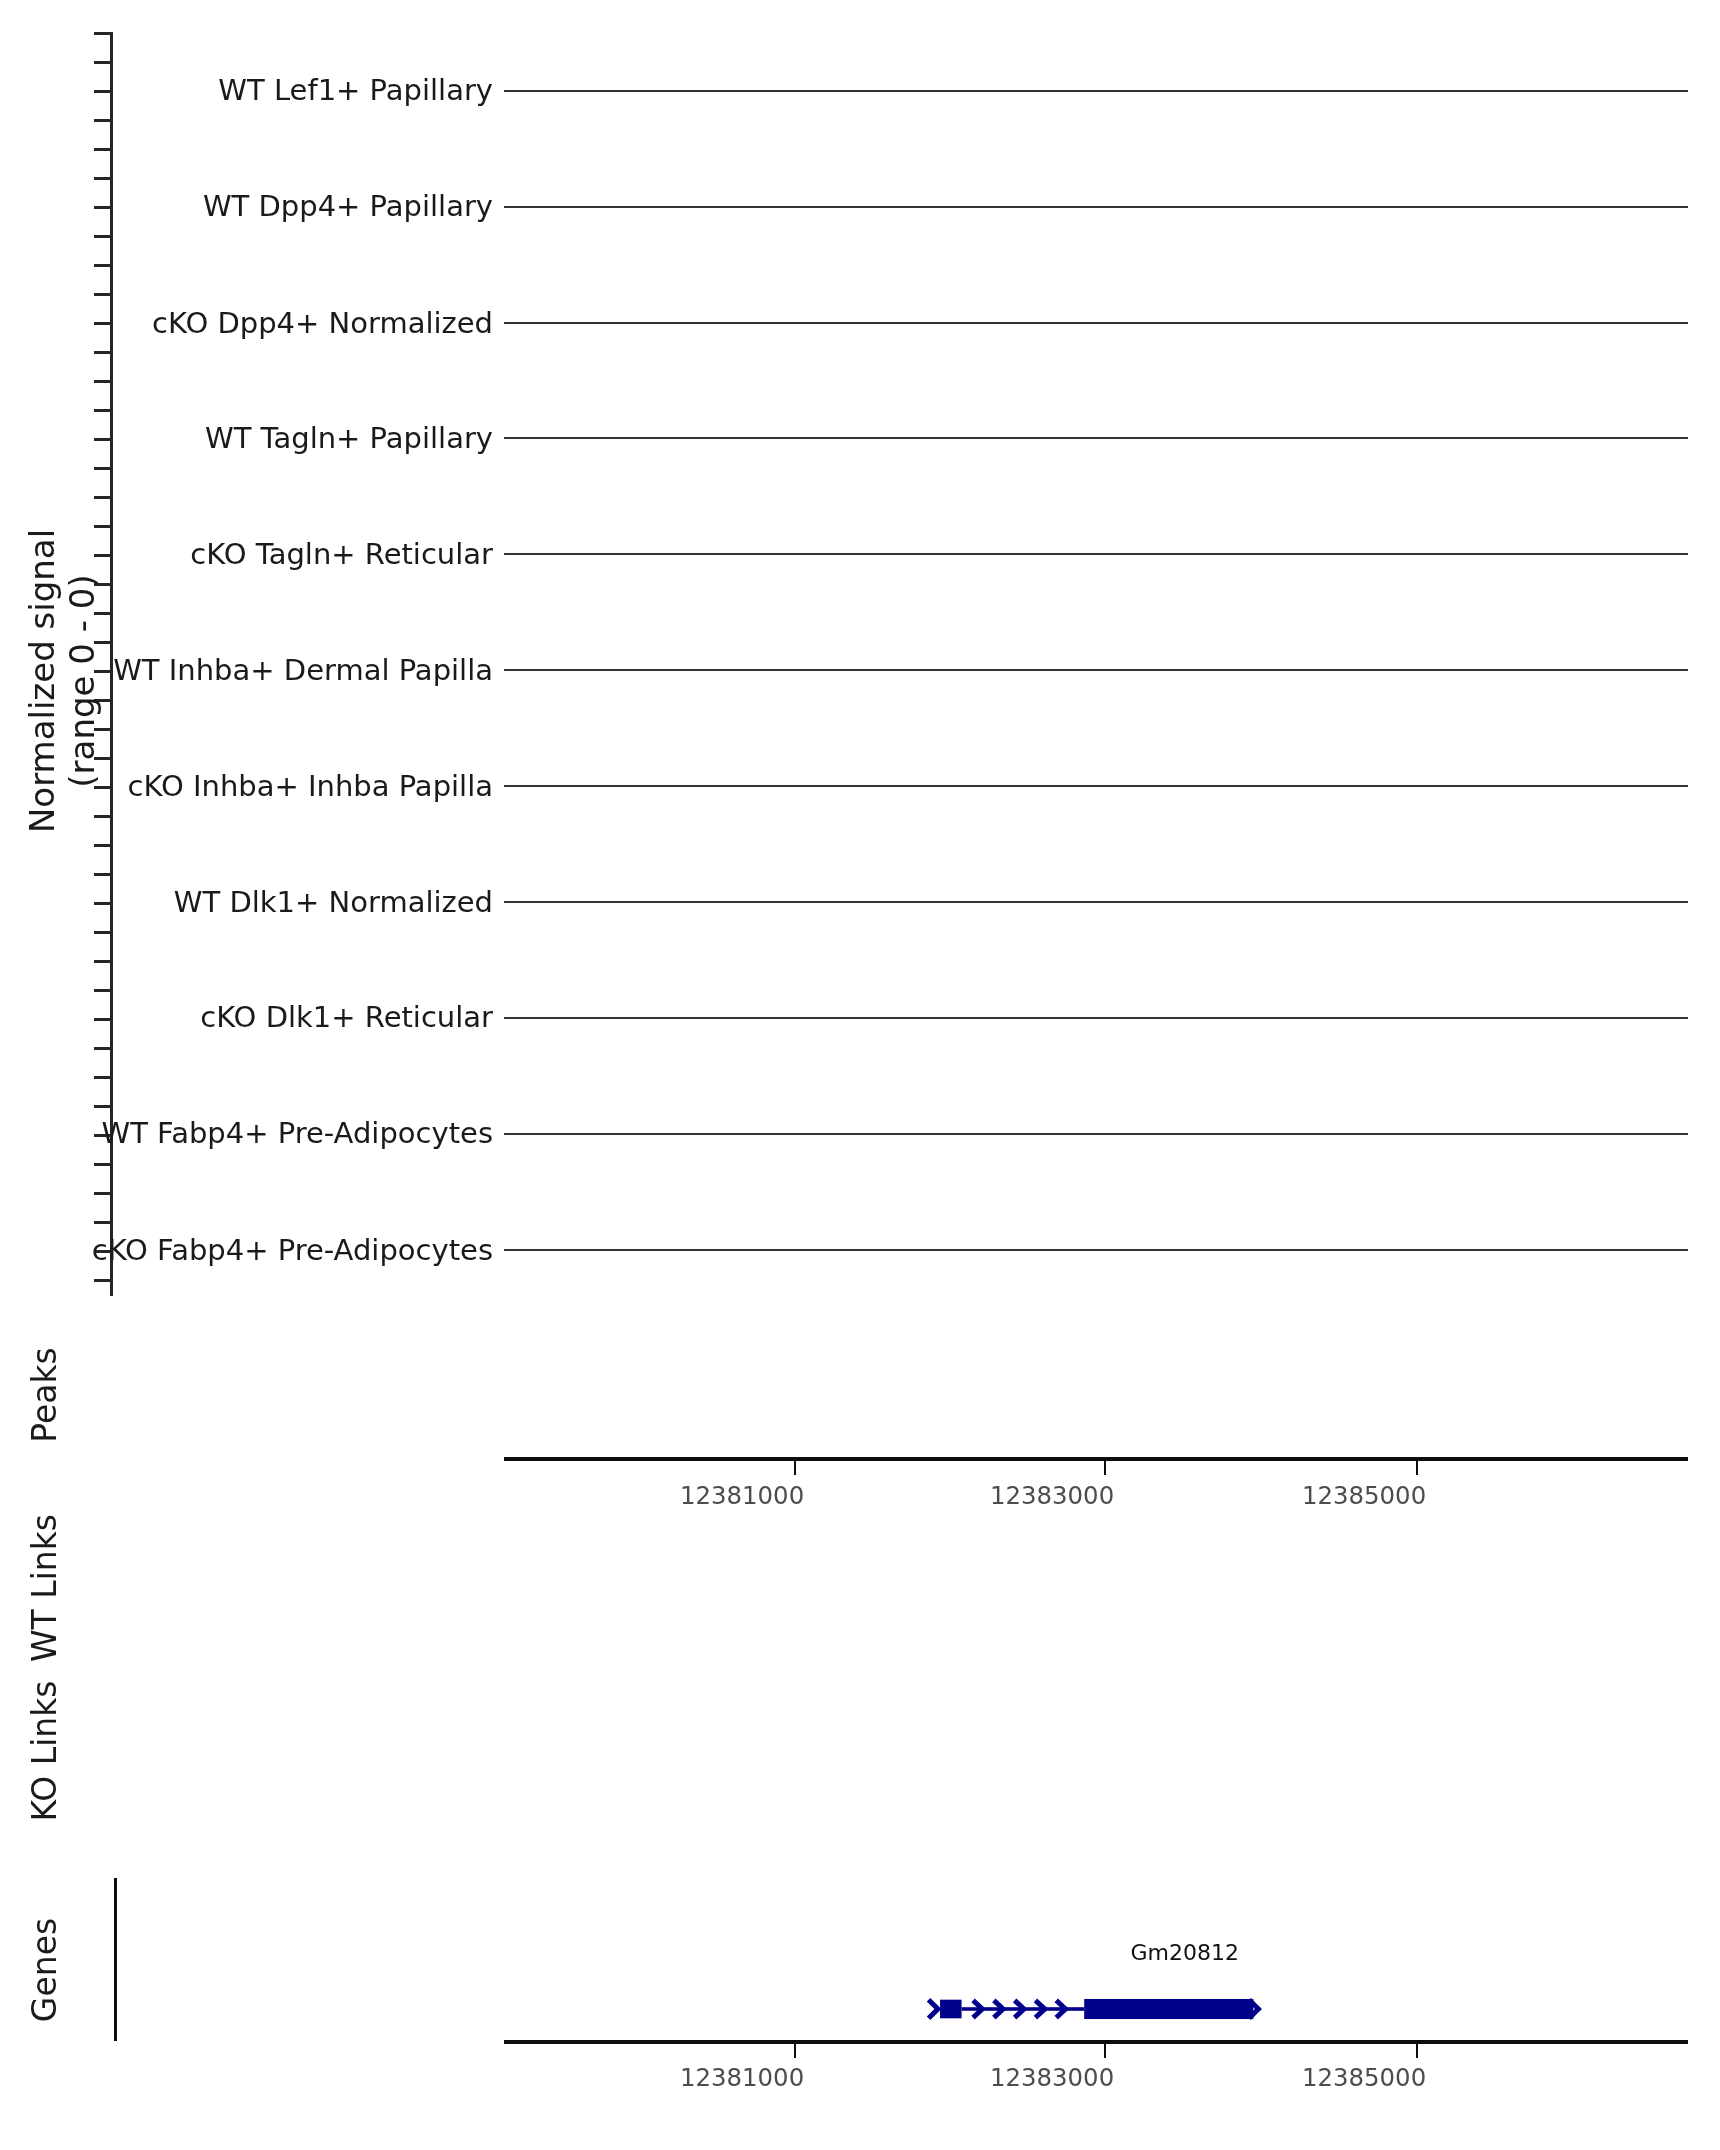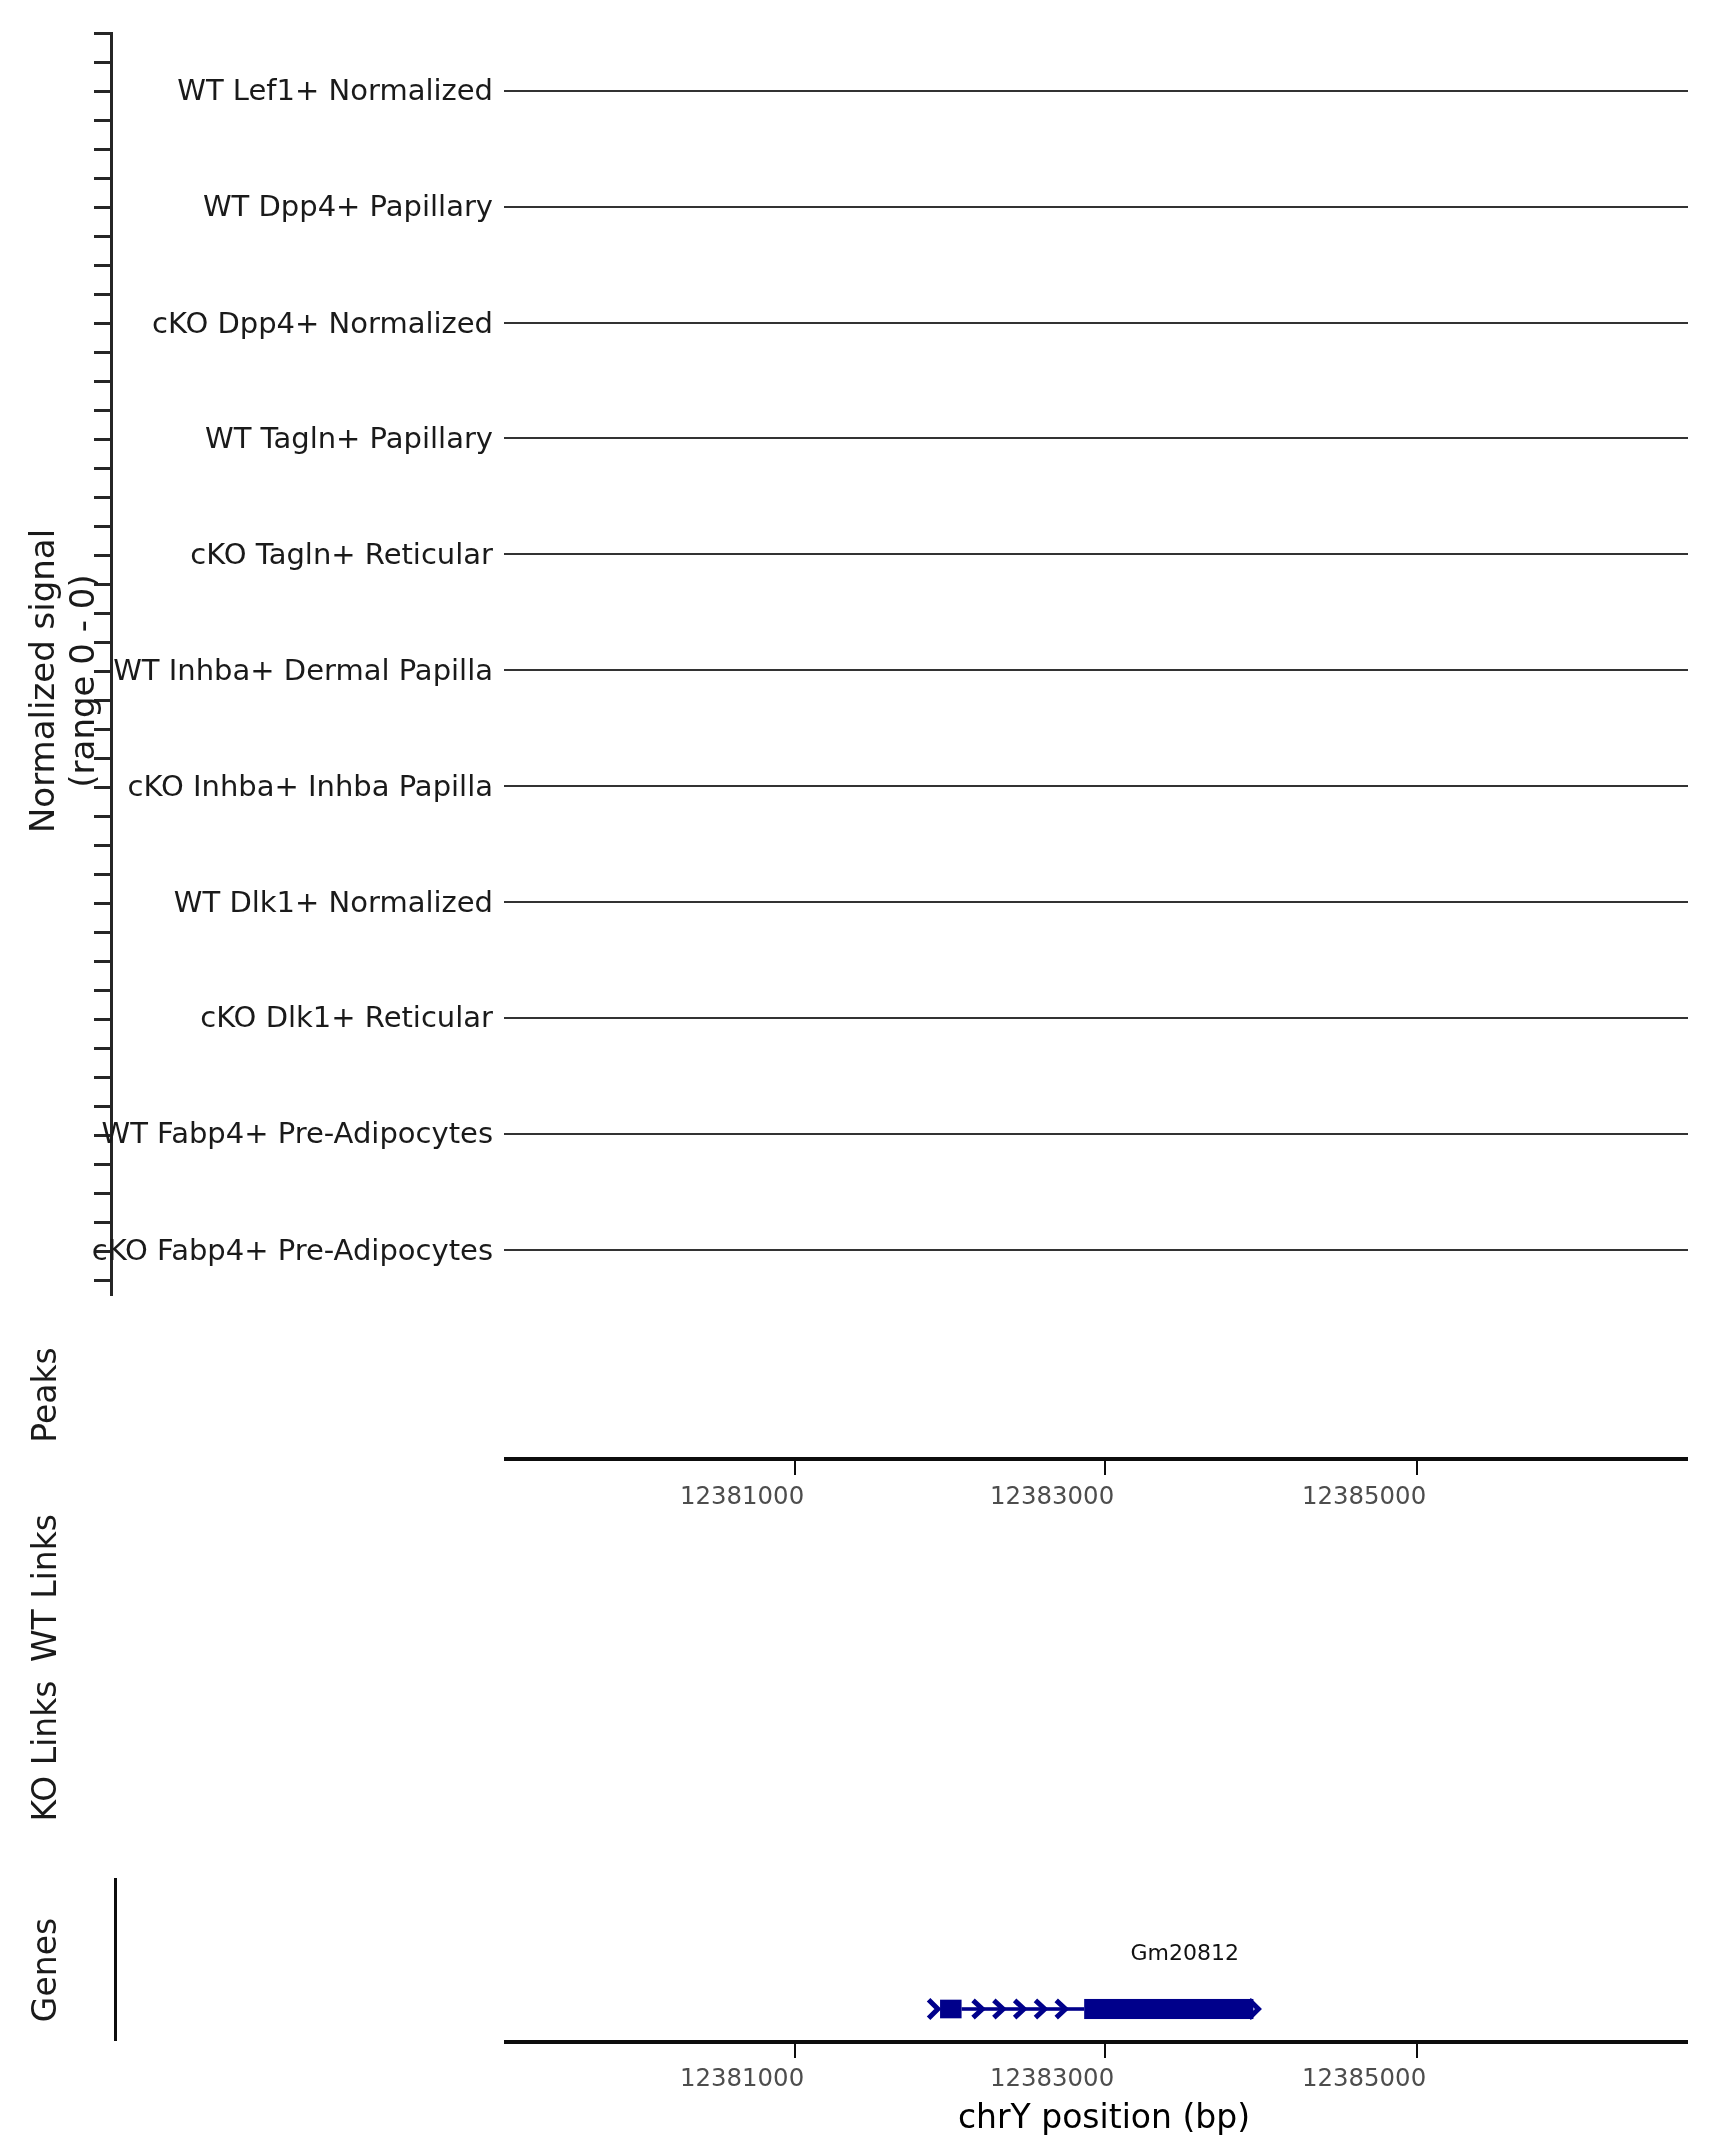--- a/index.html
+++ b/index.html
@@ -60,21 +60,21 @@
 
 <div class="fig">
 
   <div class="abs yaxis-line"></div>
   <div class="abs yaxis-ticks"></div>
   <div class="abs yaxis-label">
     <div>Normalized signal</div>
     <div>(range 0 - 0)</div>
   </div>
 
-  <div class="abs track-label" style="top:90px">WT Lef1+ Normalized</div>
+  <div class="abs track-label" style="top:90px">WT Lef1+ Papillary</div>
   <div class="abs track-line" style="top:90px"></div>
 
   <div class="abs track-label" style="top:206px">WT Dpp4+ Papillary</div>
   <div class="abs track-line" style="top:206px"></div>
 
   <div class="abs track-label" style="top:323px">cKO Dpp4+ Normalized</div>
   <div class="abs track-line" style="top:322px"></div>
 
   <div class="abs track-label" style="top:438px">WT Tagln+ Papillary</div>
   <div class="abs track-line" style="top:437px"></div>
@@ -135,16 +135,15 @@
     <polyline points="452,9 465,22 452,35" fill="none" stroke="#00008B" stroke-width="7"></polyline>
   </svg>
 
   <div class="abs xaxis-line" style="top:2040px"></div>
   <div class="abs xaxis-tick" style="left:794px;top:2044px"></div>
   <div class="abs xaxis-tick" style="left:1104px;top:2044px"></div>
   <div class="abs xaxis-tick" style="left:1416px;top:2044px"></div>
   <div class="abs xaxis-tick-label" style="left:680px;top:2063px">12381000</div>
   <div class="abs xaxis-tick-label" style="left:990px;top:2063px">12383000</div>
   <div class="abs xaxis-tick-label" style="left:1302px;top:2063px">12385000</div>
-  <div class="abs xaxis-title">chrY position (bp)</div>
 
 </div>
 
 
 </body></html>

